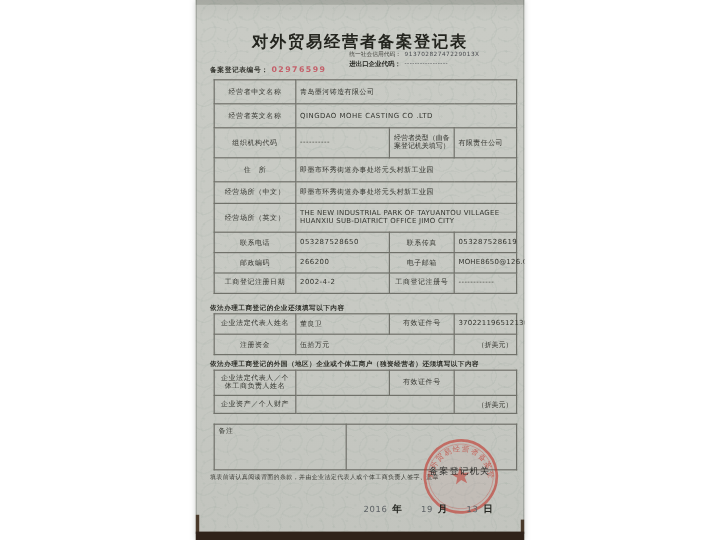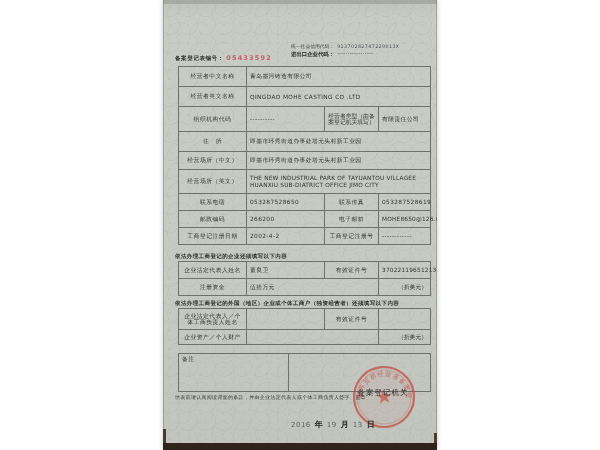--- a/index.html
+++ b/index.html
@@ -59,45 +59,46 @@
 
   .foot-note { position:absolute; left:12px; top:394px; width:250px; font-size:5.0px; color:#3a3b35; letter-spacing:0.3px; }
 
   .stamp { position:absolute; left:187px; top:363px; width:68px; height:68px; transform:rotate(-6deg); opacity:0.88; }
   .authority { position:absolute; left:160px; top:388px; width:120px; text-align:center;
     font-size:7.5px; font-weight:normal; color:#2c2d2b; letter-spacing:1px; z-index:3; }
   .seal-label { position:absolute; left:160px; top:404px; width:120px; text-align:center;
     font-size:7px; font-weight:bold; color:#2c2d2b; letter-spacing:1px; z-index:3; }
 
   .dateline { position:absolute; left:128px; top:419px; width:130px; display:flex; align-items:baseline; gap:4px; z-index:3; }
-  .dateline .hand { color:#5d6165; font-size:7px; letter-spacing:0.5px; }
+  .dateline .hand { color:#5d6165; font-size:7px; letter-spacing:0.5px;margin-left:12px; }
   .dateline .print { color:#23241f; font-size:8px; font-weight:bold; }
 </style>
 </head>
 <body>
 
 <div class="stage">
   <div class="photo">
     <div class="top-shade"></div>
 
+    <div class="doc-title">对外贸易经营者备案登记表</div>
 
     <div class="codes">
       <div class="row">
         <span class="lbl">统一社会信用代码：</span>
         <span class="val">91370282747229013X</span>
       </div>
       <div class="row ie">
         <span class="lbl">进出口企业代码：</span>
         <span class="val">-----------------</span>
       </div>
     </div>
 
     <div class="formno">
       <span>备案登记表编号：</span>
-      <span class="no">05433592</span>
+      <span class="no">02976599</span>
     </div>
 
     <table class="frm main">
       <colgroup>
           <col style="width:68px">
           <col style="width:78px">
           <col style="width:54px">
           <col style="width:52px">
         </colgroup>
       <tbody>

